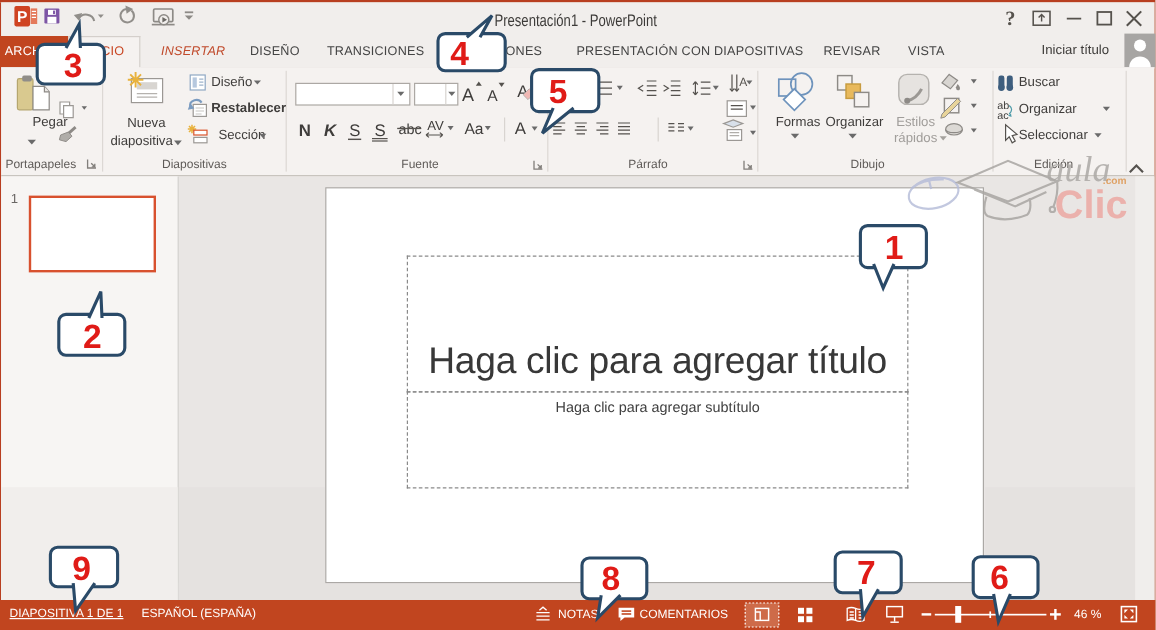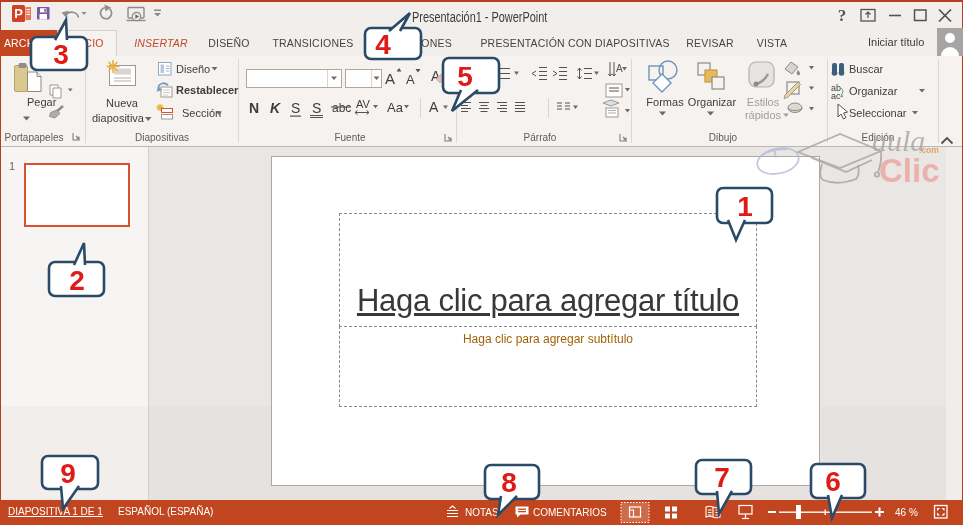--- a/index.html
+++ b/index.html
@@ -80,22 +80,22 @@
 <div class="abs" style="left:149px;top:406px;width:122px;height:94px;background:#E5E2E0;"></div>
 <div class="abs" style="left:821px;top:406px;width:125px;height:94px;background:#E5E2E0;"></div>
 <div class="abs" style="left:149px;top:486px;width:797px;height:14px;background:#E5E2E0;"></div>
 
 <div class="abs" style="left:946px;top:147px;width:16px;height:353px;background:#F0EEEC;"></div>
 
 <div class="abs" style="left:271px;top:156px;width:549px;height:330px;background:#fff;border:1px solid #ABA8A5;box-sizing:border-box;"></div>
 
 <div class="abs" style="left:339px;top:213px;width:418px;height:114px;border:1px dashed #8a8a8a;box-sizing:border-box;"></div>
 <div class="abs" style="left:339px;top:326px;width:418px;height:81px;border:1px dashed #8a8a8a;box-sizing:border-box;"></div>
-<div class="abs" style="left:339px;top:283px;width:418px;height:40px;font-size:31px;letter-spacing:-0.25px;color:#383838;text-align:center;text-decoration:underline;">Haga clic para agregar título</div>
-<div class="abs" style="left:339px;top:332px;width:418px;height:16px;font-size:12px;color:#a16207;text-align:center;">Haga clic para agregar subtítulo</div>
+<div class="abs" style="left:339px;top:283px;width:418px;height:40px;font-size:31px;letter-spacing:-0.25px;color:#383838;text-align:center;">Haga clic para agregar título</div>
+<div class="abs" style="left:339px;top:332px;width:418px;height:16px;font-size:12px;color:#404040;text-align:center;">Haga clic para agregar subtítulo</div>
 
 <div class="abs" style="left:0px;top:500px;width:963px;height:25px;background:#C1451F;"></div>
 <div class="abs" style="left:8px;top:506px;font-size:10px;color:#fff;text-decoration:underline;">DIAPOSITIVA 1 DE 1</div>
 <div class="abs" style="left:118px;top:506px;font-size:10px;color:#fff;">ESPAÑOL (ESPAÑA)</div>
 <div class="abs" style="left:465px;top:507px;font-size:10px;color:#fff;">NOTAS</div>
 <div class="abs" style="left:533px;top:507px;font-size:10px;color:#fff;">COMENTARIOS</div>
 <div class="abs" style="left:895px;top:507px;font-size:10px;color:#fff;">46 %</div>
 
 <svg class="abs" style="left:0;top:0;" width="963" height="525" viewBox="0 0 963 525">
 

